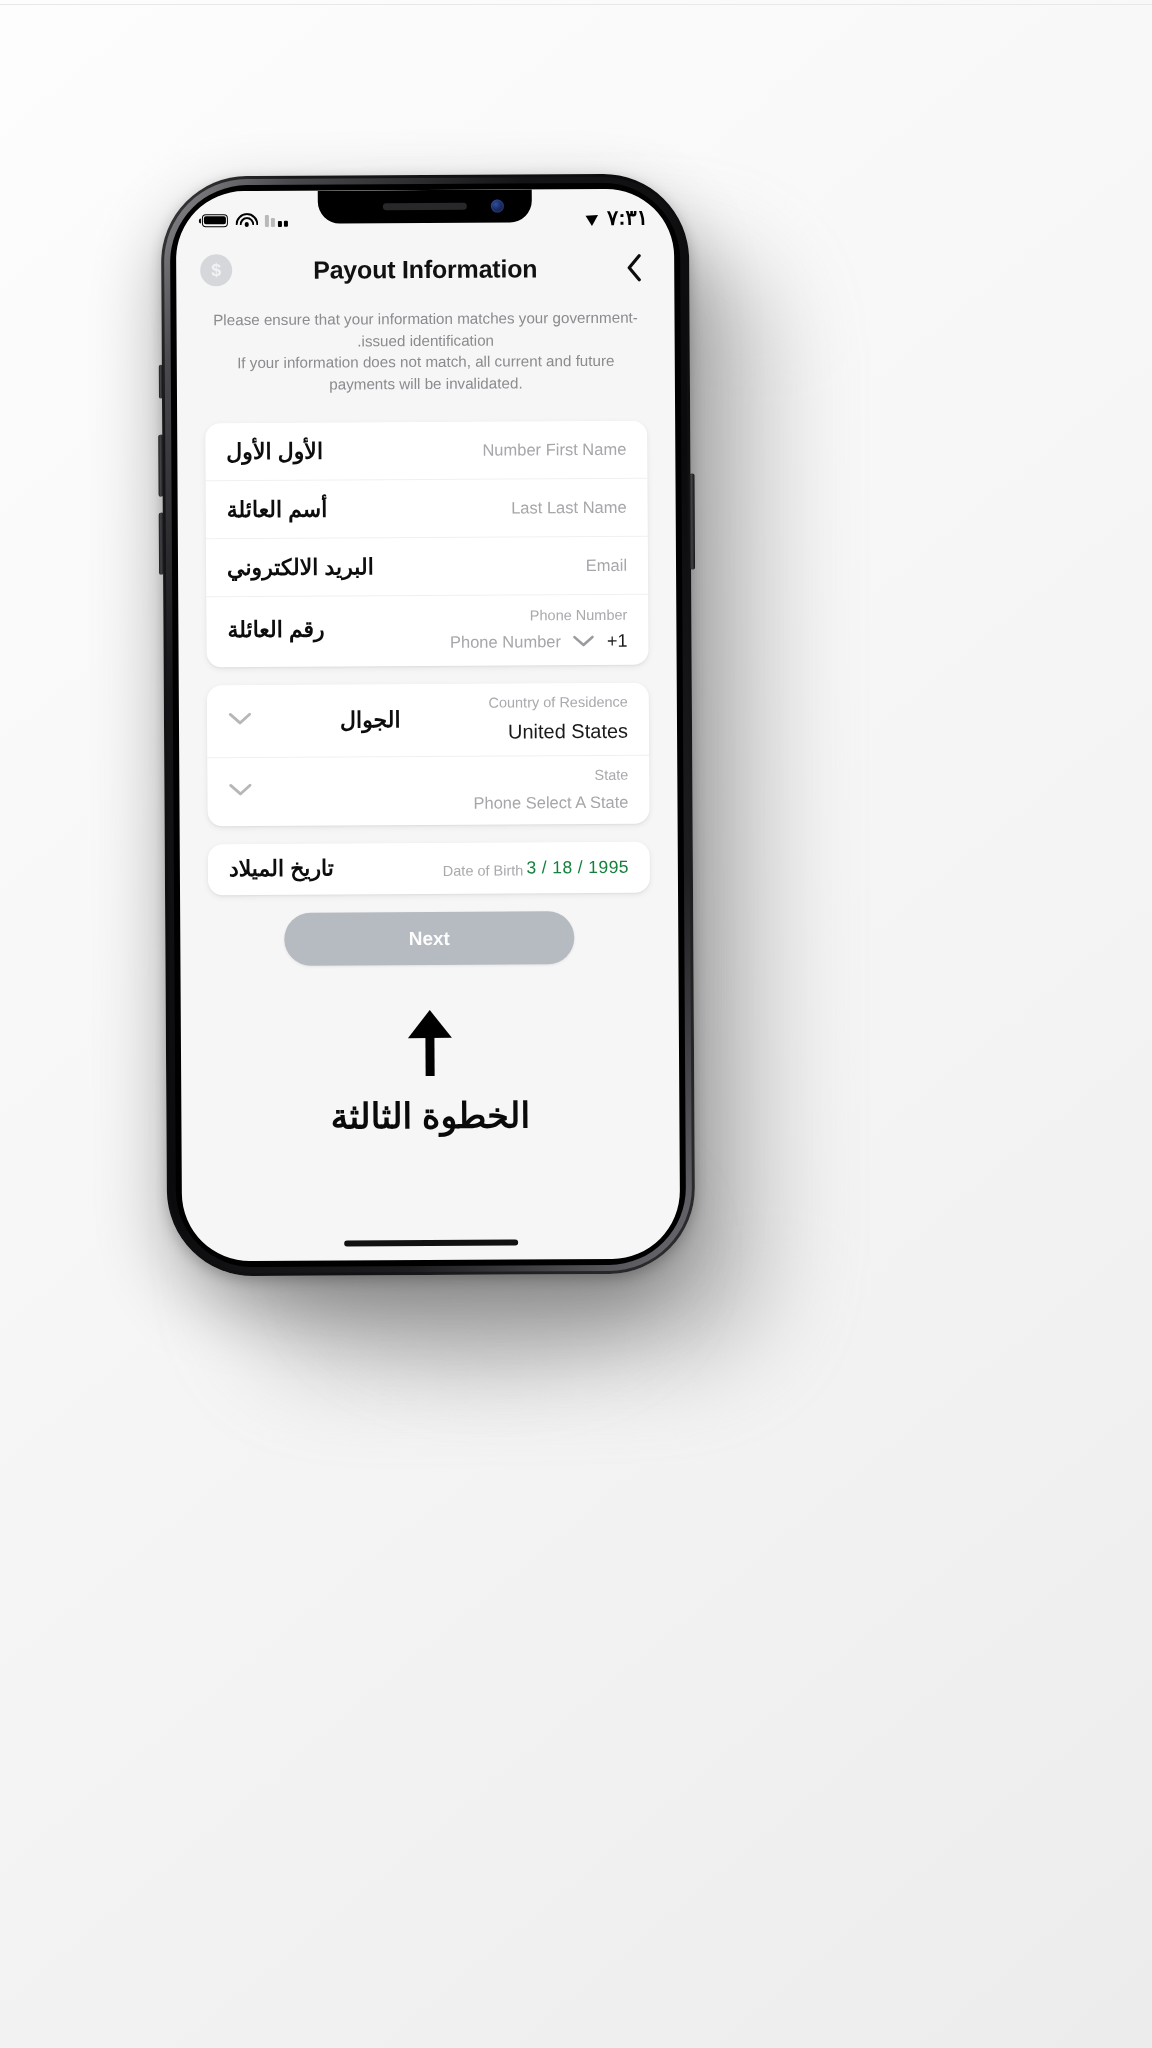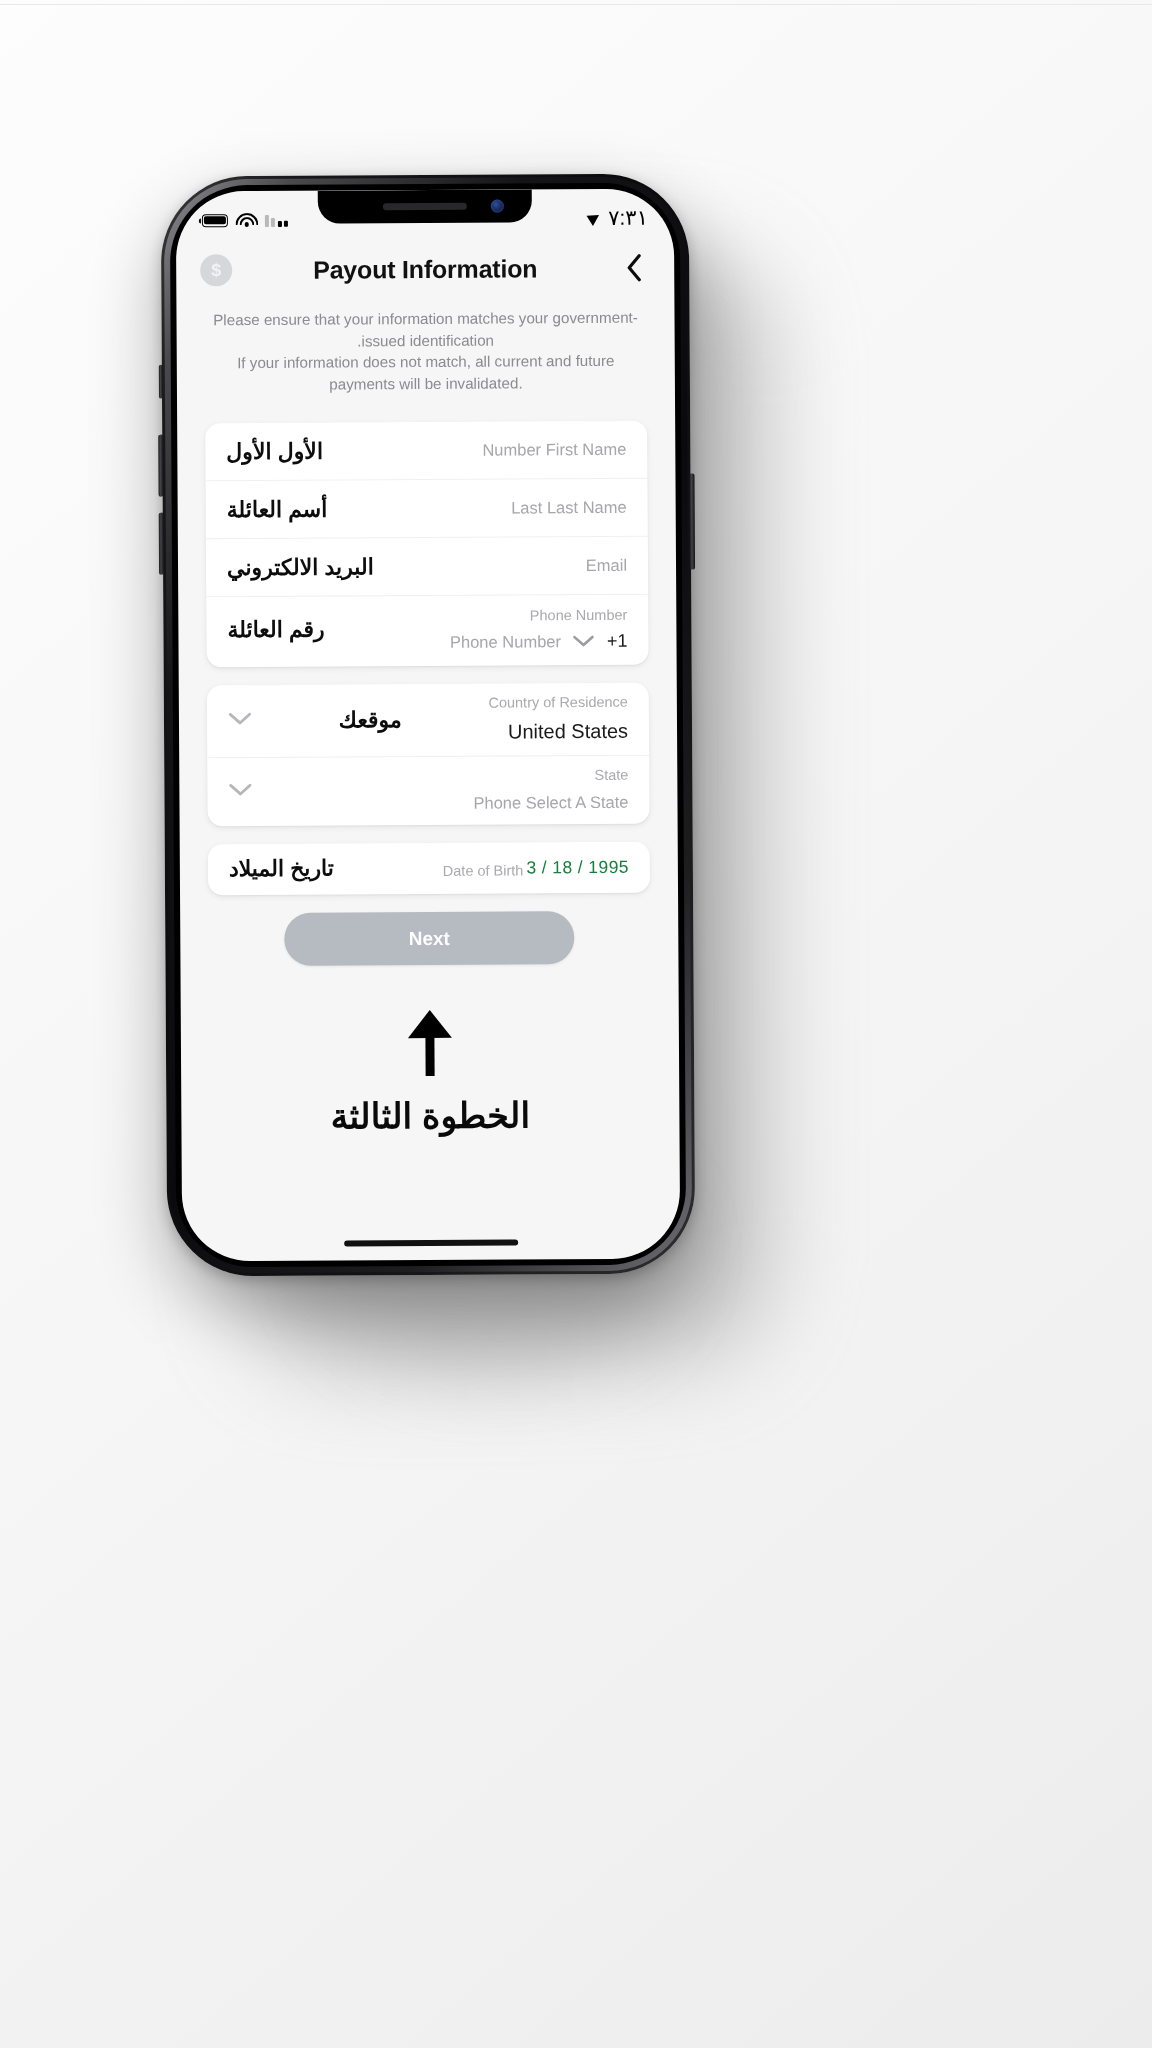--- a/index.html
+++ b/index.html
@@ -202,21 +202,21 @@
     height: 13px;
   }
   .ico-signal span {
     width: 4px;
     background: #000;
     border-radius: 1px;
   }
   .ico-signal span.dim { background: #b9b9bb; }
   .sb-time {
     font-size: 21px;
-    font-weight: 400;
+    font-weight: 700;
     letter-spacing: .3px;
     direction: rtl;
   }
   .ico-location {
     width: 0; height: 0;
     border-left: 11px solid #000;
     border-top: 6px solid transparent;
     border-bottom: 6px solid transparent;
     transform: rotate(-32deg);
     margin-right: 2px;
@@ -569,21 +569,21 @@
 
         <div class="row row-sel">
           <div class="sel-left">
             <span>
               <svg width="24" height="14" viewBox="0 0 22 13" fill="none">
                 <path d="M2 2 L11 10 L20 2" stroke="#b6b6bb" stroke-width="2.6" stroke-linecap="round" stroke-linejoin="round"></path>
               </svg>
             </span>
           </div>
           <div class="sel-mid">
-            <div class="ar-label">موقعك</div>
+            <div class="ar-label">الجوال</div>
           </div>
           <div class="sel-right">
             <div class="en-ph small">Country of Residence</div>
             <div class="en-val">United States</div>
           </div>
         </div>
 
         <div class="row row-sel">
           <div class="sel-left">
             <span>

